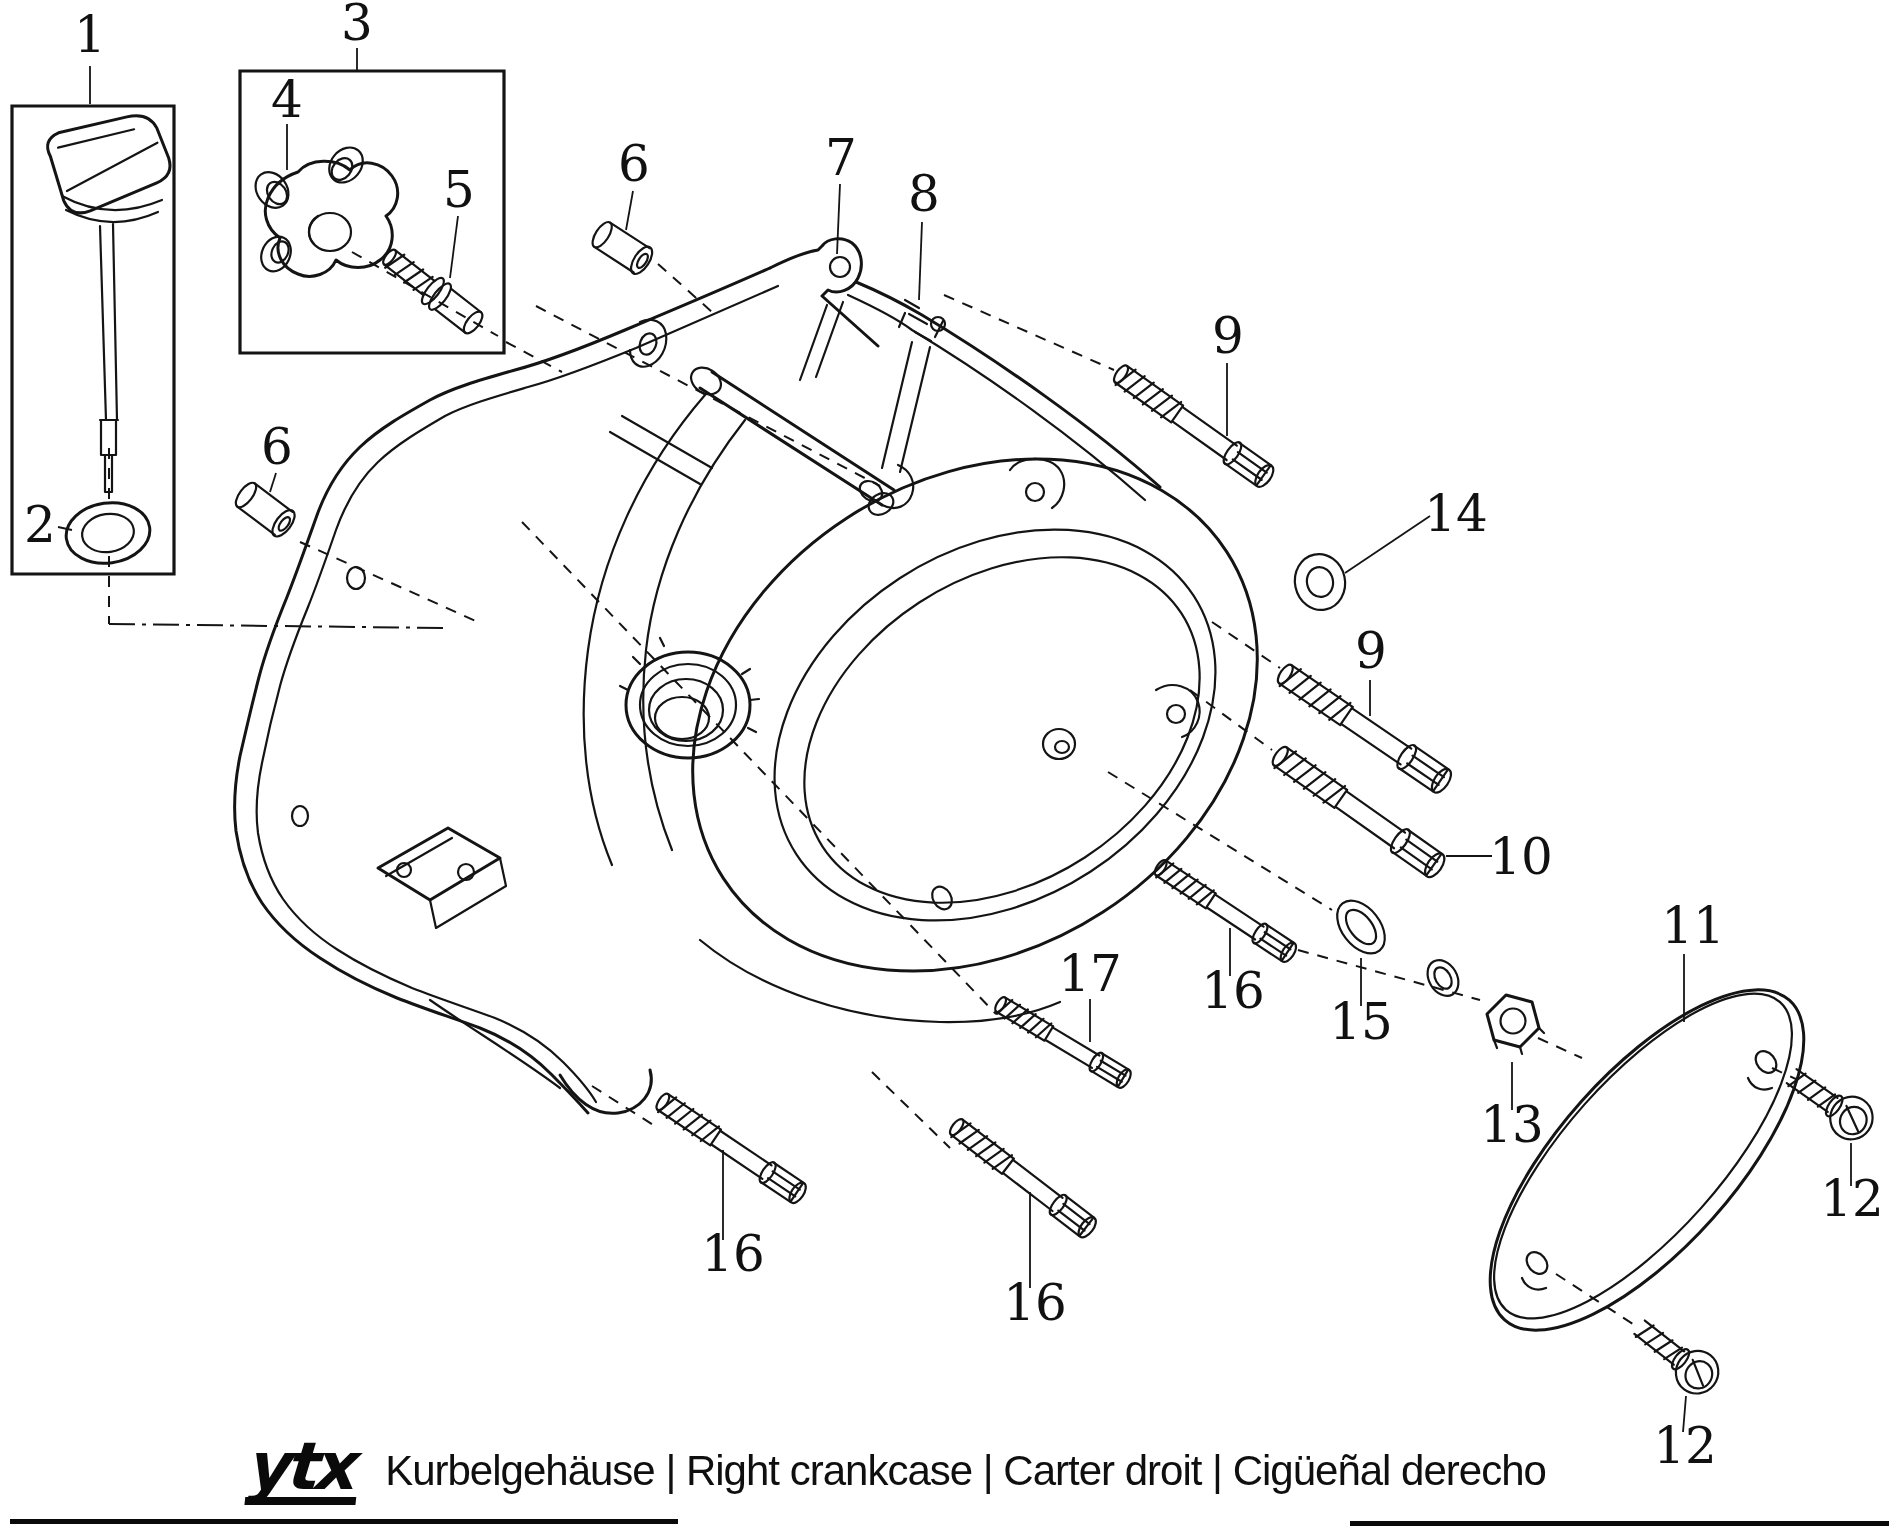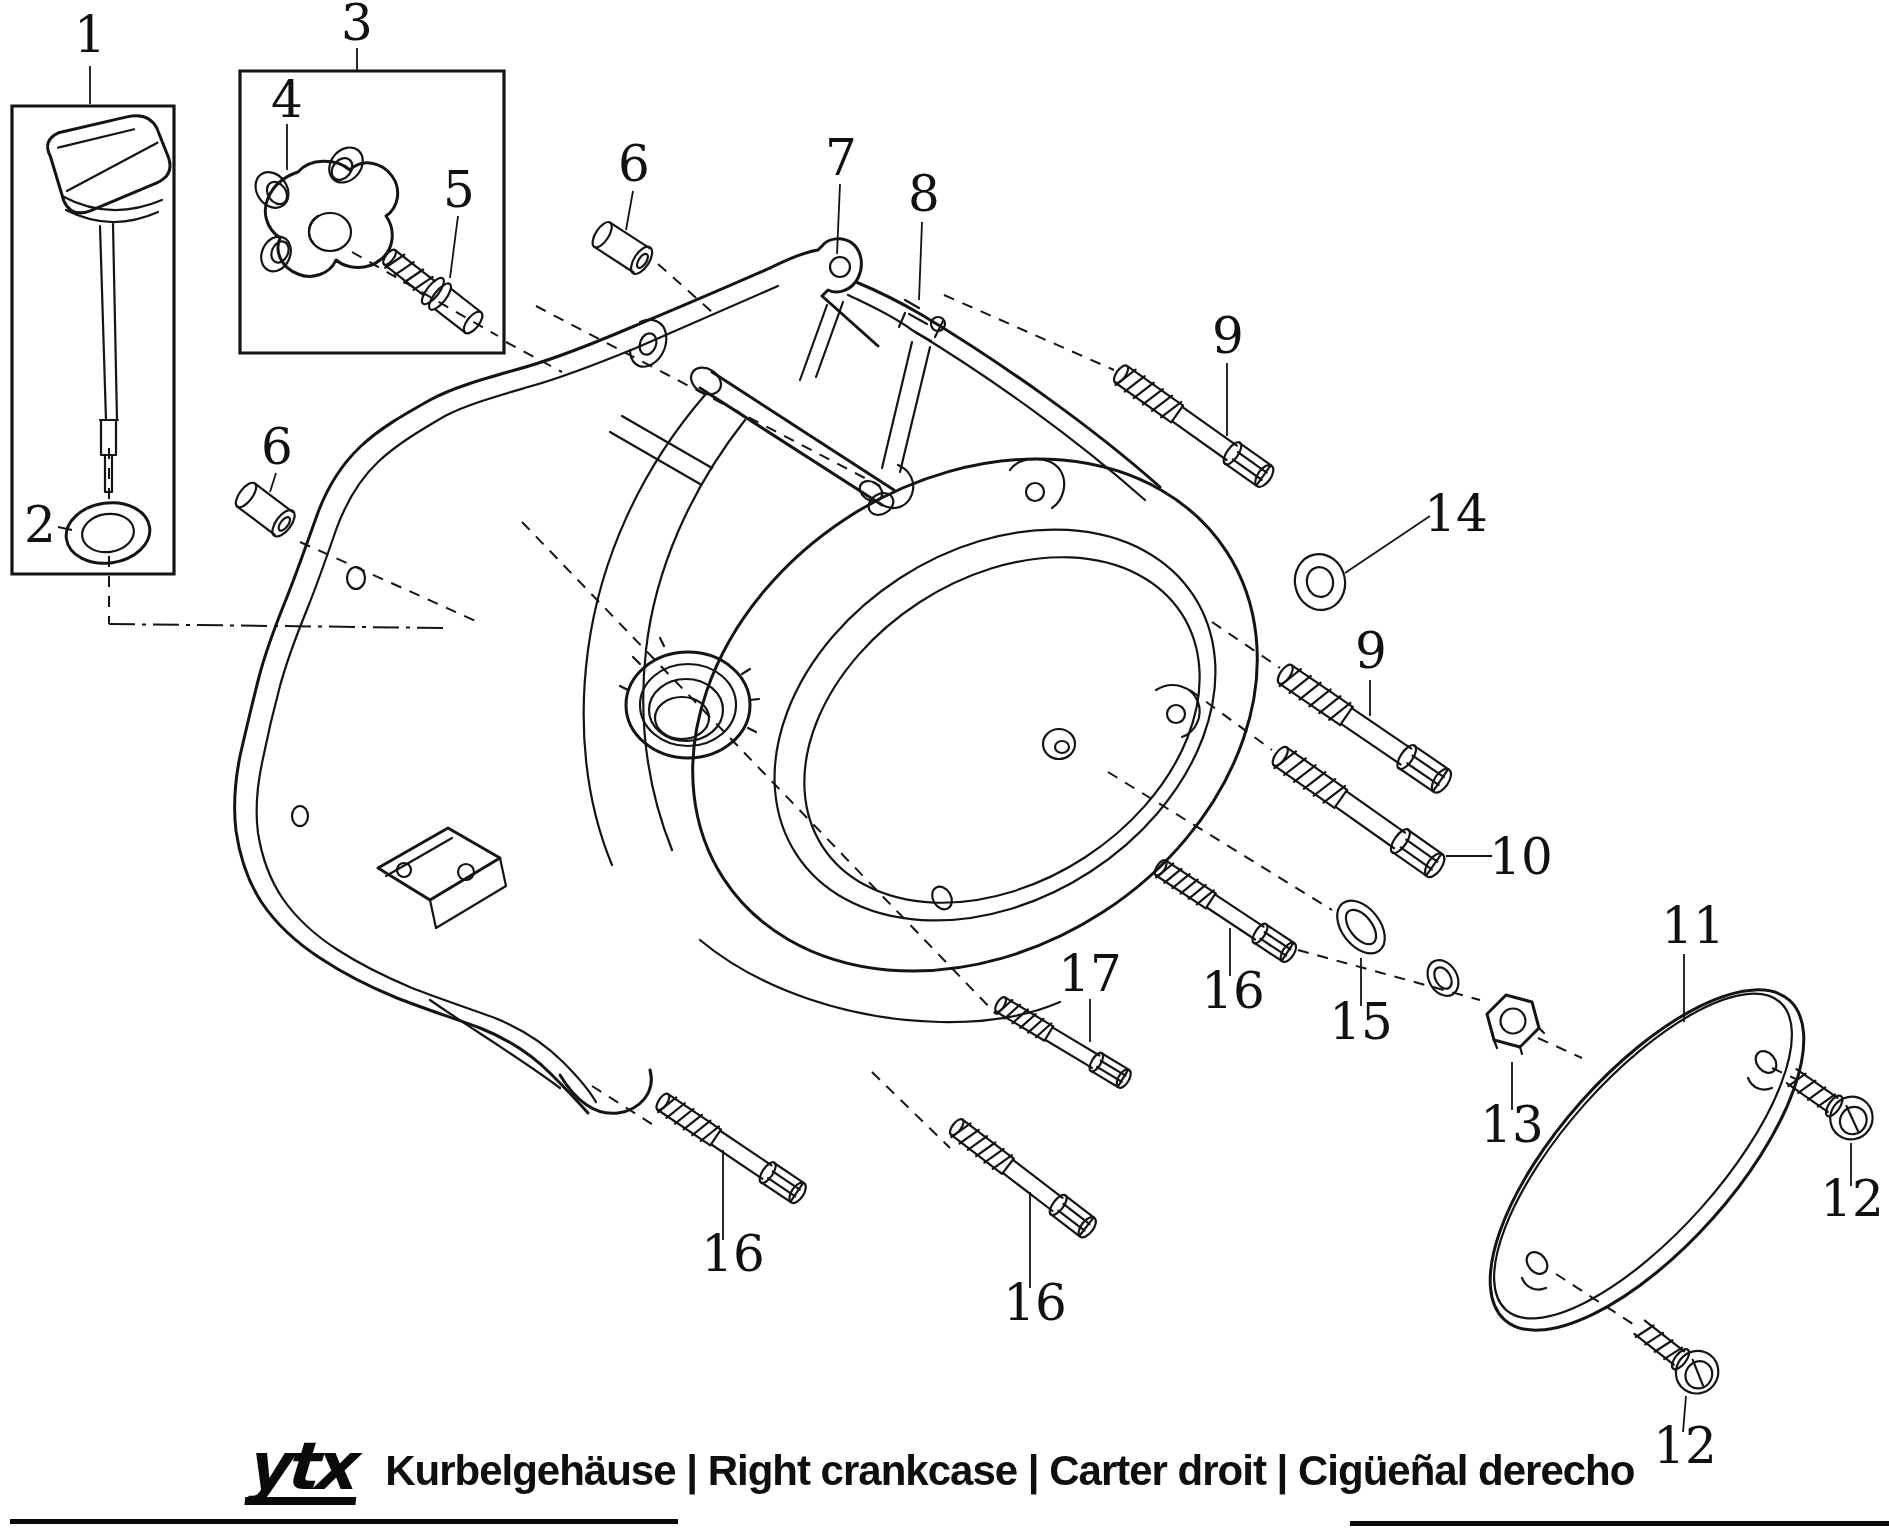--- a/index.html
+++ b/index.html
@@ -23,21 +23,21 @@
     position:absolute;left:248px;top:1428px;width:1420px;height:86px;
     display:flex;align-items:center;gap:26px;
   }
   #brand-logo{
     font-family:"DejaVu Sans","Liberation Sans",sans-serif;
     font-weight:900;font-style:italic;font-size:66px;line-height:60px;
     color:#0a0a0a;border-bottom:8px solid #0a0a0a;padding:0 4px 0 2px;
     transform:skewX(-6deg);letter-spacing:-4px;
   }
   #caption-text{
-    font-weight:700;font-size:42px;letter-spacing:-1px;color:#0f0f0f;
+    font-weight:400;font-size:42px;letter-spacing:-1px;color:#0f0f0f;
     white-space:nowrap;
   }
   .botline{position:absolute;height:5px;background:#0a0a0a;}
   #botline-left{left:10px;top:1519px;width:668px;}
   #botline-right{left:1350px;top:1521px;width:539px;}
 </style>
 </head>
 <body>
 
 <div id="stage">

